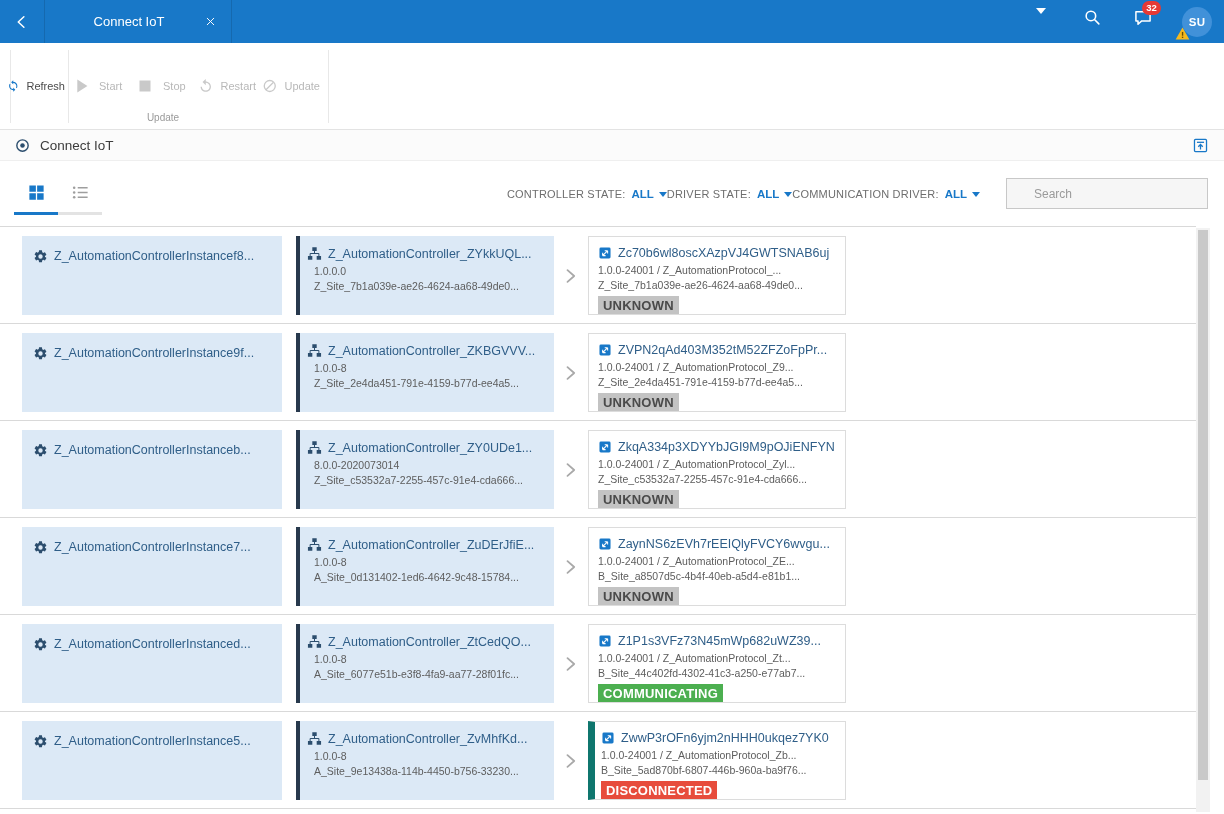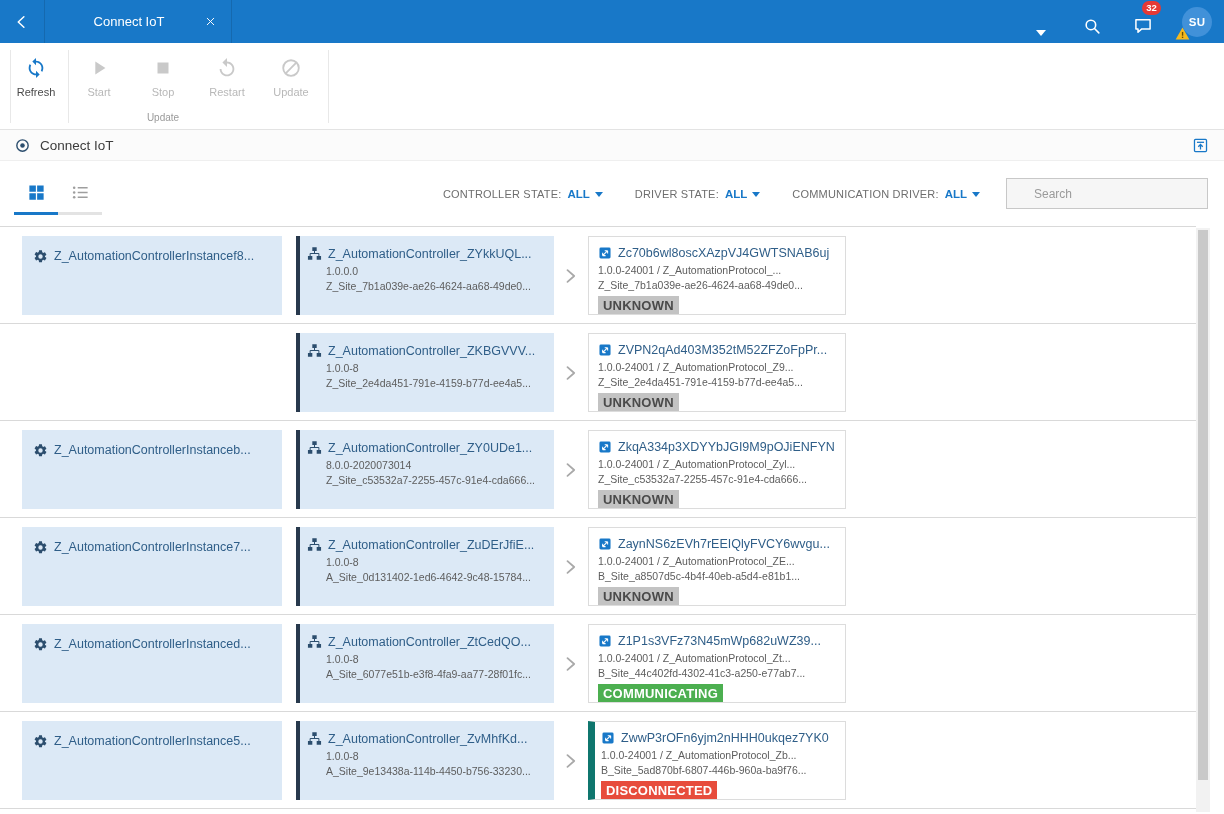--- a/index.html
+++ b/index.html
@@ -9,33 +9,33 @@
   svg.ic{display:block}
 
   
   .topbar{height:43px;background:#1878c8;display:flex;align-items:center;color:#fff}
   .back-btn{width:44px;height:43px;display:flex;align-items:center;justify-content:center;cursor:pointer}
   .tab{width:188px;height:43px;display:flex;align-items:center;padding:0 12px;
        border-left:1px solid rgba(0,0,0,.12);border-right:1px solid rgba(0,0,0,.12);cursor:pointer}
   .tab-title{flex:1;text-align:center;font-size:13px;color:#fff}
   .tab-close{width:18px;height:18px;display:flex;align-items:center;justify-content:center;cursor:pointer}
   .topbar-right{margin-left:auto;display:flex;align-items:center;gap:27px;padding-right:12px}
-  .tb-icon{width:24px;height:28px;display:flex;align-items:flex-end;justify-content:center;position:relative;cursor:pointer}
+  .tb-icon{width:24px;height:28px;display:flex;align-items:flex-start;justify-content:center;position:relative;cursor:pointer}
   .caret-white{width:0;height:0;border-left:5px solid transparent;border-right:5px solid transparent;border-top:6px solid #fff}
   .notif-badge{position:absolute;top:-7px;left:11px;min-width:19px;height:14px;border-radius:7px;
                background:#e53935;color:#fff;font-size:9.5px;font-weight:bold;line-height:14px;
                text-align:center;padding:0 3px}
   .avatar-wrap{position:relative;width:30px;height:30px;cursor:pointer}
   .avatar{width:30px;height:30px;border-radius:50%;background:#4191d9;color:#fff;font-size:11.5px;
           font-weight:bold;display:flex;align-items:center;justify-content:center;letter-spacing:.3px}
   .warn-ic{position:absolute;left:-7px;bottom:-4px}
 
   
   .toolbar{position:relative;height:87px;background:#fff;border-bottom:1px solid #e3e3e3}
-  .tb-btn{position:absolute;top:10px;width:58px;height:62px;display:flex;flex-direction:column;
+  .tb-btn{position:absolute;top:10px;width:58px;height:62px;display:flex;
           align-items:center;padding-top:4px;gap:7px;cursor:pointer;background:transparent;border:none}
   .tb-btn .lbl{font-size:11px;color:#4a4a4a}
   .tb-btn.disabled{cursor:default}
   .tb-btn.disabled .lbl{color:#b8b8b8}
   .tb-sep{position:absolute;top:7px;height:73px;width:1px;background:#e8e8e8}
   .tb-caption{position:absolute;bottom:6px;left:134px;width:58px;text-align:center;font-size:10px;color:#9a9a9a}
   .blue{color:#1878c8}.gray{color:#c9c9c9}
 
   
   .page-header{height:31px;background:#fbfbfb;display:flex;align-items:center;padding:0 14px;
@@ -43,21 +43,21 @@
   .page-title{font-size:13.5px;color:#3c3c3c;margin-left:9px}
   .dock-btn{margin-left:auto;width:20px;height:20px;display:flex;align-items:center;justify-content:center;
             color:#1878c8;cursor:pointer}
 
   
   .filter-bar{height:65px;display:flex;align-items:center;padding:0 16px 0 14px;background:#fff}
   .view-toggle{width:44px;height:42px;display:flex;align-items:center;justify-content:center;
                border-bottom:3px solid transparent;cursor:pointer}
   .view-toggle.active{border-bottom-color:#1878c8;color:#1878c8}
   .view-toggle.inactive{border-bottom-color:#e3e3e3;color:#9e9e9e}
-  .filters{margin-left:auto;display:flex;gap:32px}
+  .filters{margin-left:auto;display:flex;}
   .filter{display:flex;align-items:center;cursor:pointer}
   .filter .flabel{font-size:11px;color:#6e6e6e;letter-spacing:.2px}
   .filter .fvalue{font-size:11.5px;font-weight:bold;color:#1878c8;margin-left:6px}
   .caret-blue{width:0;height:0;border-left:4px solid transparent;border-right:4px solid transparent;
               border-top:5px solid #1878c8;margin-left:5px;margin-top:2px}
   .search-box{margin-left:26px;width:202px;height:31px;background:#f6f6f6;border:1px solid #c8c8c8;
               display:flex;align-items:center;padding:0 20px;gap:7px;color:#9a9a9a}
   .search-box input{flex:1;border:none;outline:none;background:transparent;font-size:12px;
                     font-family:"Liberation Sans",sans-serif;color:#444}
   .search-box input::placeholder{color:#9a9a9a}
@@ -68,21 +68,21 @@
   .card{position:absolute;top:9px;height:79px;background:#dce9f6;overflow:hidden}
   .instance-card{left:22px;width:260px;padding:13px 8px 0 11px;display:flex;align-items:flex-start;gap:6px;cursor:pointer}
   .controller-card{left:296px;width:258px;border-left:4px solid #28394d;padding:10px 8px 0 7px;cursor:pointer}
   .chev-col{position:absolute;left:556px;top:0;width:28px;height:97px;display:flex;align-items:center;
             justify-content:center;color:#a9a9a9}
   .driver-card{left:588px;width:258px;background:#fff;border:1px solid #dcdcdc;padding:9px 8px 0 9px;cursor:pointer}
   .driver-card[data-status="disconnected"]{border-left:7px solid #0f766e;padding-left:6px}
   .title-line{display:flex;align-items:center;gap:6px;overflow:hidden}
   .card-title{font-size:12.5px;color:#2f5e88;white-space:nowrap;overflow:hidden;flex:1}
   .meta{font-size:10.5px;color:#5d5d5d;white-space:nowrap;overflow:hidden;margin-top:3.5px}
-  .meta.indent{margin-left:19px}
+  .meta.indent{margin-left:7px}
   .icon-navy{color:#2c4e6e;flex-shrink:0}
   .icon-proto{color:#1878c8;flex-shrink:0}
   .status-badge{display:inline-block;margin-top:5px;padding:2px 5px;font-size:13px;font-weight:bold;
                 letter-spacing:.2px;background:#c3c3c3;color:#4a4a4a}
   .status-badge[data-status="communicating"]{background:#4caf50;color:#fff}
   .status-badge[data-status="disconnected"]{background:#e74c3c;color:#fff}
 
   
   .scrollbar{position:absolute;top:228px;right:14px;width:14px;height:584px;background:#f2f2f2}
   .scroll-thumb{position:absolute;left:2px;right:2px;top:2px;height:550px;background:#c9c9c9;cursor:pointer}
@@ -313,20 +313,26 @@
           </svg>
         <span class="card-title">Zc70b6wl8oscXAzpVJ4GWTSNAB6uj</span>
       </div>
       <div class="meta">1.0.0-24001 / Z_AutomationProtocol_...</div>
       <div class="meta">Z_Site_7b1a039e-ae26-4624-aa68-49de0...</div>
       <span class="status-badge" data-status="unknown">UNKNOWN</span>
     </div>
   </div>
 
   <div class="row">
+    <div class="card instance-card">
+      <svg class="ic icon-navy" width="15" height="15">
+          <use href="#i-gear"></use>
+        </svg>
+      <span class="card-title">Z_AutomationControllerInstance9f...</span>
+    </div>
     <div class="card controller-card">
       <div class="title-line">
         <svg class="ic icon-navy" width="15" height="15">
             <use href="#i-hier"></use>
           </svg>
         <span class="card-title">Z_AutomationController_ZKBGVVV...</span>
       </div>
       <div class="meta indent">1.0.0-8</div>
       <div class="meta indent">Z_Site_2e4da451-791e-4159-b77d-ee4a5...</div>
     </div>

